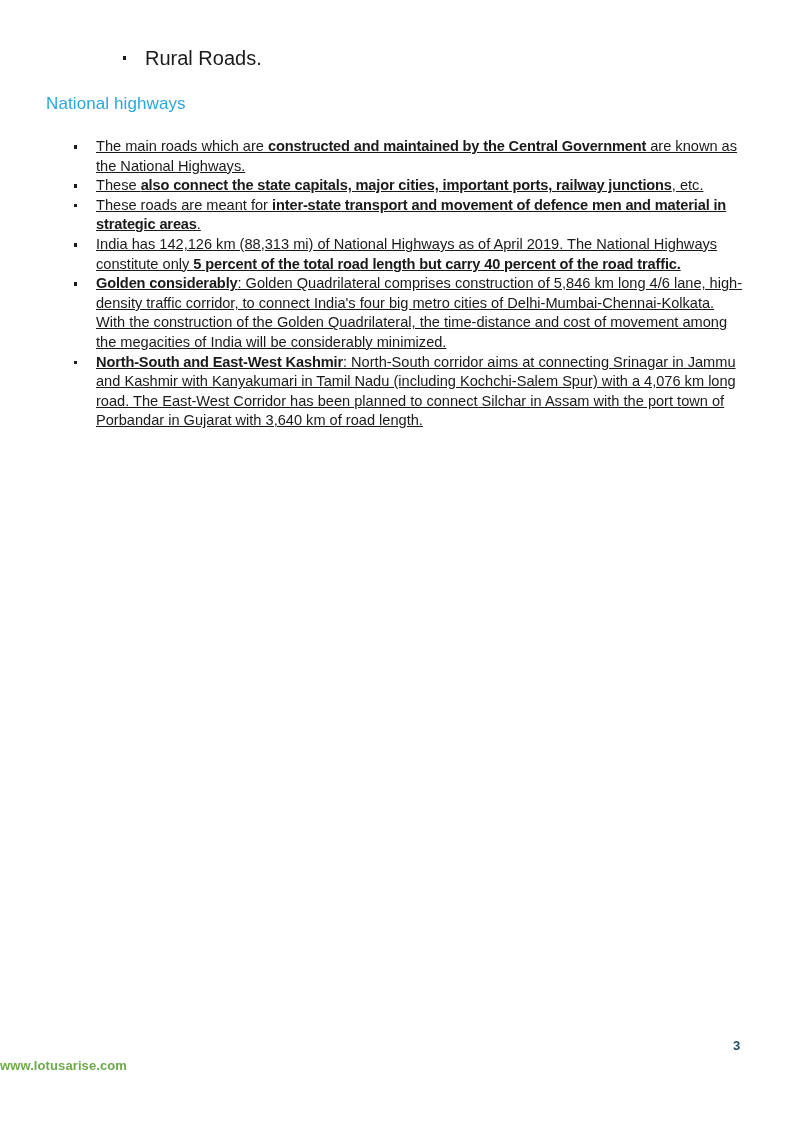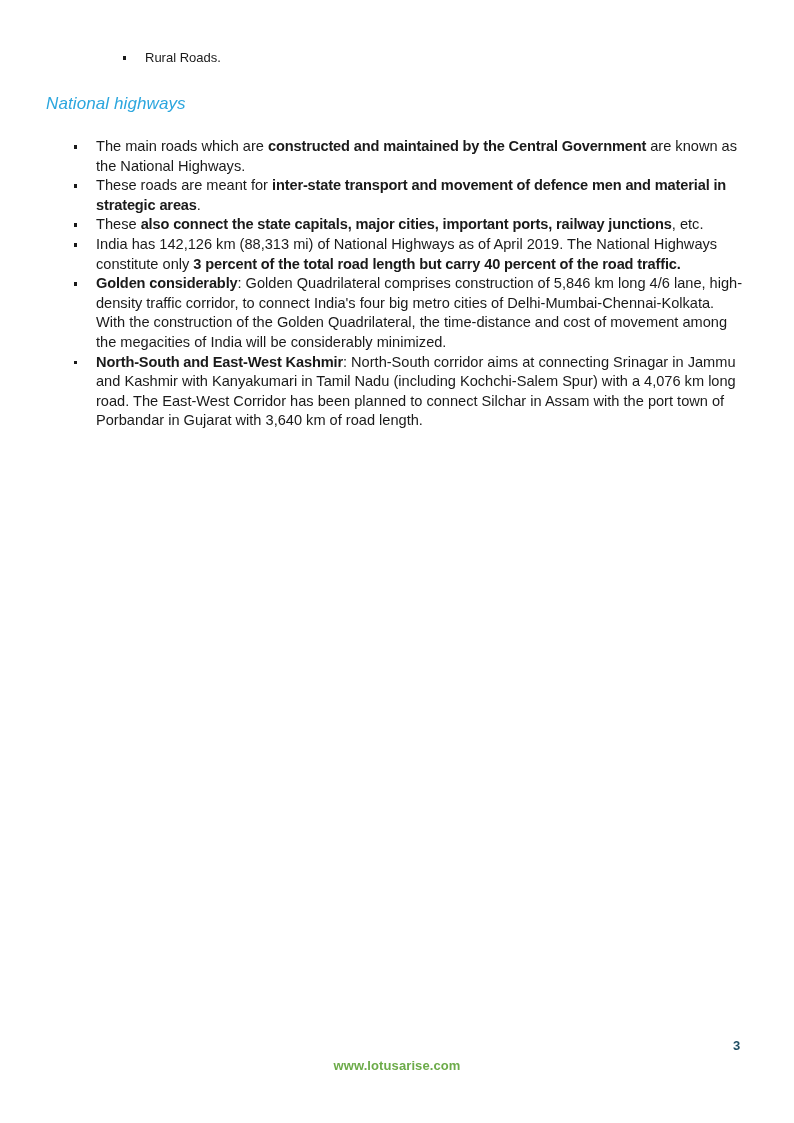--- a/index.html
+++ b/index.html
@@ -30,56 +30,56 @@
     margin: 0;
     padding: 0;
     position: absolute;
     left: 123px;
     top: 48px;
     width: 610px;
   }
   .sub-list li {
     position: relative;
     padding-left: 22px;
-    font-size: 13px;
+    font-size: 20px;
     line-height: 20px;
     color: #1a1a1a;
   }
   .sub-list li::before {
     content: "";
     position: absolute;
     left: 0px;
     top: 8px;
     width: 3.2px;
     height: 3.6px;
     background: #1a1a1a;
   }
 
   
   .section-heading {
     position: absolute;
     left: 46px;
     top: 94px;
     font-size: 17px;
-    font-style: italic;
     font-weight: 400;
     letter-spacing: 0.1px;
     color: #2ba6de;
     white-space: nowrap;
   }
 
   
   .main-list {
     list-style: none;
     margin: 0;
     padding: 0;
     position: absolute;
     left: 74px;
     top: 137px;
     width: 672px;
+    text-decoration: underline;
   }
   .main-list > li {
     position: relative;
     padding-left: 22px;
     font-size: 14.6px;
     line-height: 19.6px;
     margin-bottom: 0px;
     color: #1a1a1a;
     text-align: left;
   }
@@ -97,21 +97,20 @@
     font-weight: 700;
     letter-spacing: -0.15px;
   }
 
   
   .footer-link {
     position: absolute;
     left: 0;
     right: 0;
     top: 1058px;
-    text-align: center;
     font-size: 13px;
     font-weight: 700;
     color: #6cab49;
     letter-spacing: 0.1px;
   }
   .page-number {
     position: absolute;
     left: 733px;
     top: 1038px;
     font-size: 13px;
@@ -125,23 +124,23 @@
 <div class="page">
 
   <ul class="sub-list">
     <li>Rural Roads.</li>
   </ul>
 
   <div class="section-heading">National highways</div>
 
   <ul class="main-list" id="main-list">
       <li><span>The main roads which are </span><b>constructed and maintained by the Central Government</b><span> are known as the National Highways.</span></li>
+      <li><span>These </span><b>also connect the state capitals, major cities, important ports, railway junctions</b><span>, etc.</span></li>
       <li><span>These roads are meant for </span><b>inter-state transport and movement of defence men and material in strategic areas</b><span>.</span></li>
-      <li><span>These </span><b>also connect the state capitals, major cities, important ports, railway junctions</b><span>, etc.</span></li>
-      <li><span>India has 142,126 km (88,313 mi) of National Highways as of April 2019. The National Highways constitute only </span><b>3 percent of the total road length but carry 40 percent of the road traffic.</b></li>
+      <li><span>India has 142,126 km (88,313 mi) of National Highways as of April 2019. The National Highways constitute only </span><b>5 percent of the total road length but carry 40 percent of the road traffic.</b></li>
       <li><b>Golden considerably</b><span>: Golden Quadrilateral comprises construction of 5,846 km long 4/6 lane, high-density traffic corridor, to connect India's four big metro cities of Delhi-Mumbai-Chennai-Kolkata. With the construction of the Golden Quadrilateral, the time-distance and cost of movement among the megacities of India will be considerably minimized.</span></li>
       <li><b>North-South and East-West Kashmir</b><span>: North-South corridor aims at connecting Srinagar in Jammu and Kashmir with Kanyakumari in Tamil Nadu (including Kochchi-Salem Spur) with a 4,076 km long road. The East-West Corridor has been planned to connect Silchar in Assam with the port town of Porbandar in Gujarat with 3,640 km of road length.</span></li>
     </ul>
 
   <div class="footer-link">www.lotusarise.com</div>
 
   <div class="page-number">3</div>
 
 </div>
 

